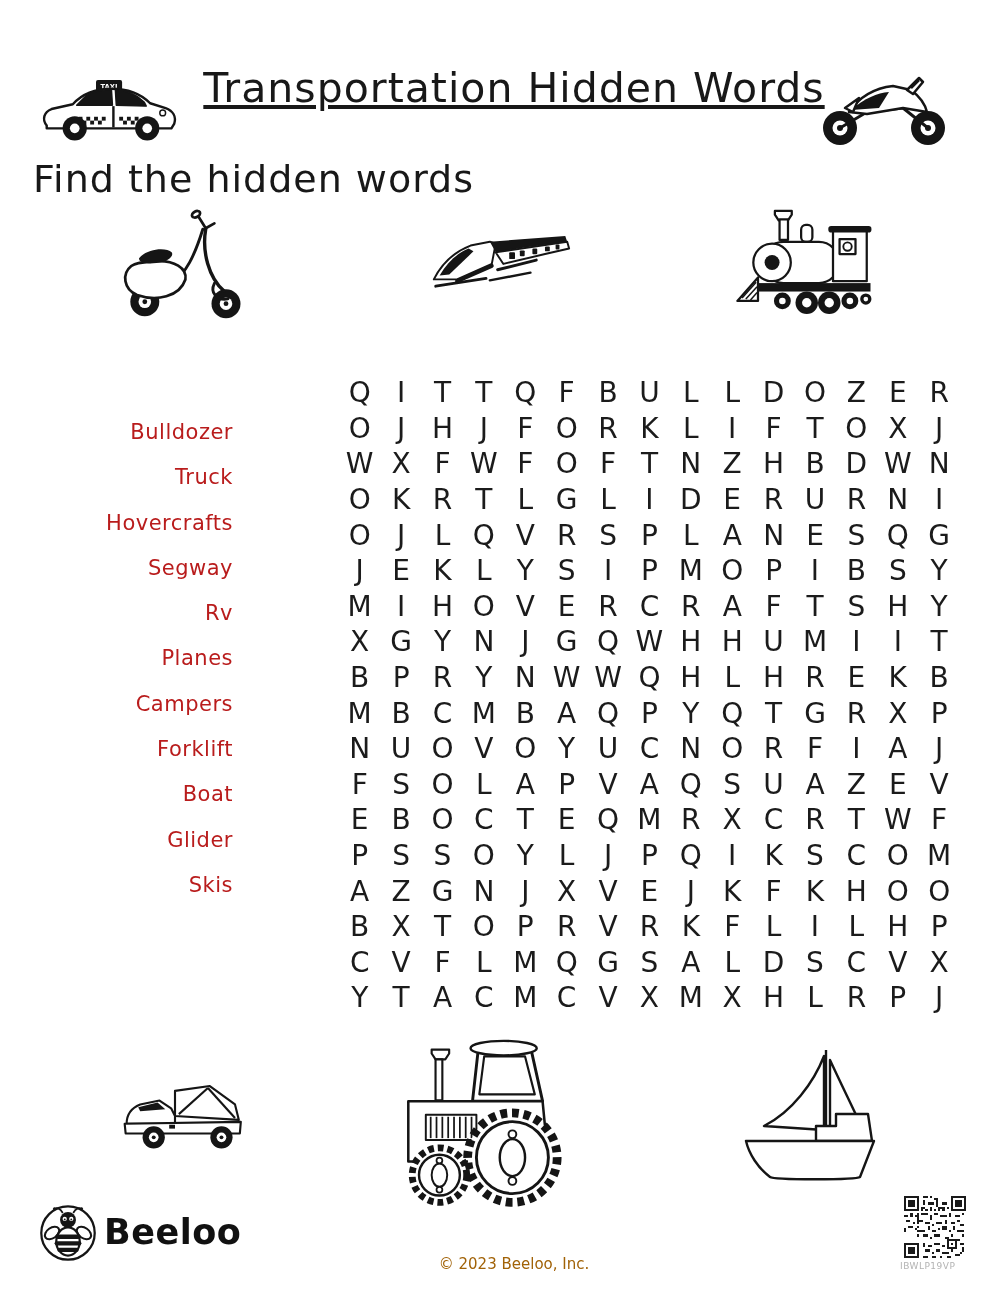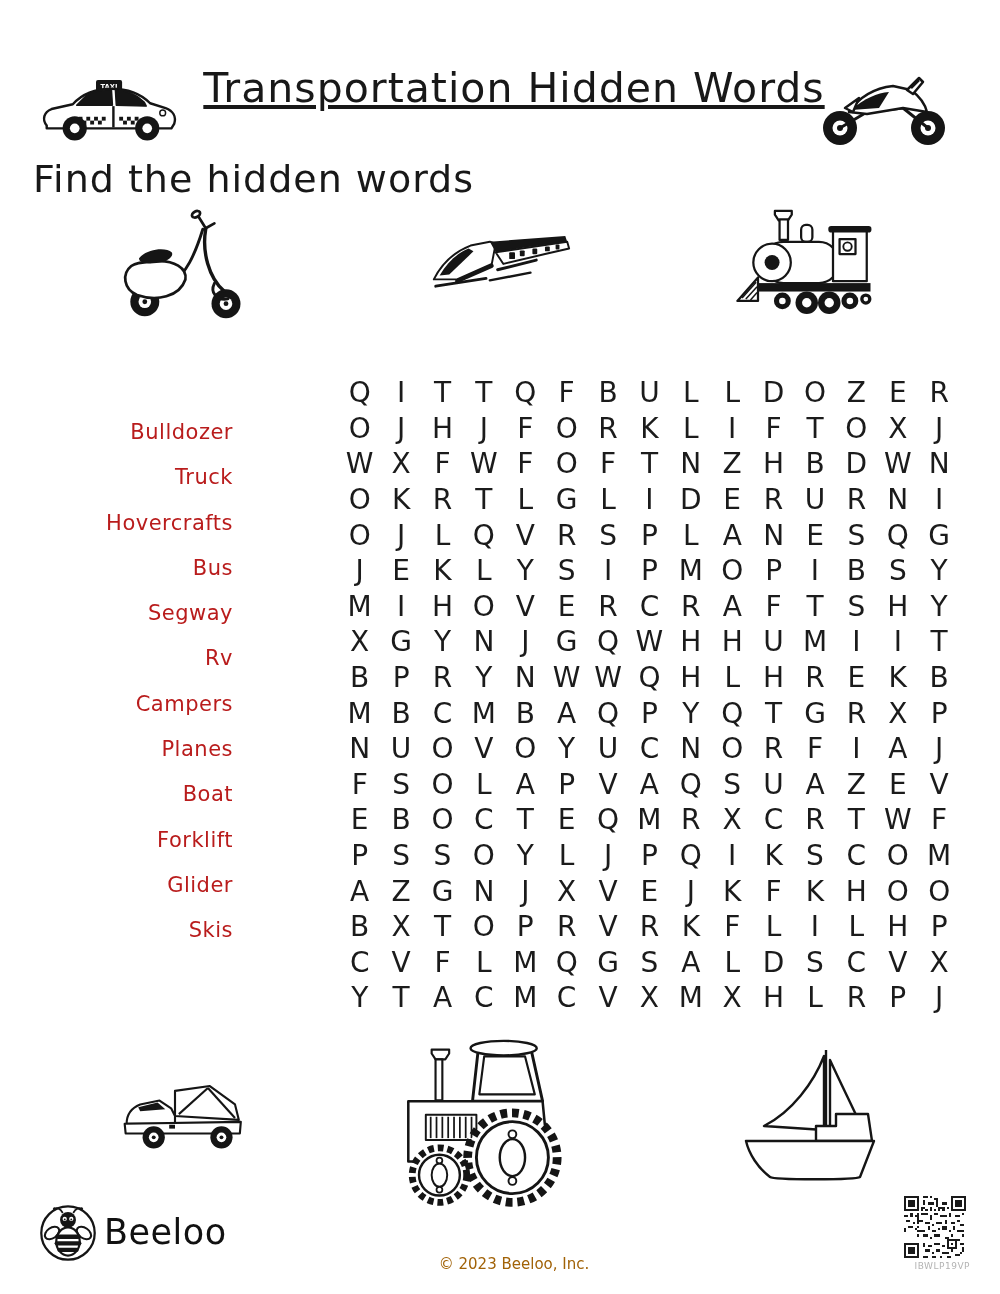--- a/index.html
+++ b/index.html
@@ -25,23 +25,23 @@
   }
   
   .grid{
     left:339px;top:375px;display:grid;grid-auto-rows:35.6px;
   }
   .grid .cell{
     display:flex;align-items:center;justify-content:center;
     font-size:28px;font-weight:400;color:#1b1b1b;
   }
   
-  .brand-name{left:104px;top:1212px;font-size:35px;font-weight:400;color:#111;letter-spacing:.5px;}
+  .brand-name{left:104px;top:1212px;font-size:35px;font-weight:700;color:#111;letter-spacing:.5px;}
   .copyright{left:0;right:0;top:1255px;text-align:center;font-size:15px;color:#a16207;}
-  .qr-label{left:900px;top:1261px;width:70px;text-align:right;font-size:9px;color:#b3b3b3;letter-spacing:.5px;}
+  .qr-label{left:900px;top:1261px;width:70px;text-align:left;font-size:9px;color:#b3b3b3;letter-spacing:.5px;}
   svg{display:block;}
 </style>
 </head>
 <body>
 
 <div class="page">
 
   <div class="abs" style="left:38px;top:76px;">
     <svg width="145" height="68" viewBox="0 0 150 68">
       <g stroke="#151515" fill="#fff" stroke-width="2.5" stroke-linejoin="round">
@@ -169,27 +169,26 @@
         <circle cx="147" cy="97" r="6" fill="#151515" stroke="none"></circle>
           <circle cx="147" cy="97" r="2.5" fill="#fff" stroke="none"></circle>
       </g>
     </svg>
   </div>
 
   <div class="abs word-list">
       <div>Bulldozer</div>
       <div>Truck</div>
       <div>Hovercrafts</div>
-      <div>Bus</div>
       <div>Segway</div>
       <div>Rv</div>
+      <div>Planes</div>
       <div>Campers</div>
-      <div>Planes</div>
+      <div>Forklift</div>
       <div>Boat</div>
-      <div>Forklift</div>
       <div>Glider</div>
       <div>Skis</div>
     </div>
 
   <div class="abs grid" style="grid-template-columns: repeat(15, 41.4px);">
       <div class="cell">Q</div>
       <div class="cell">I</div>
       <div class="cell">T</div>
       <div class="cell">T</div>
       <div class="cell">Q</div>

